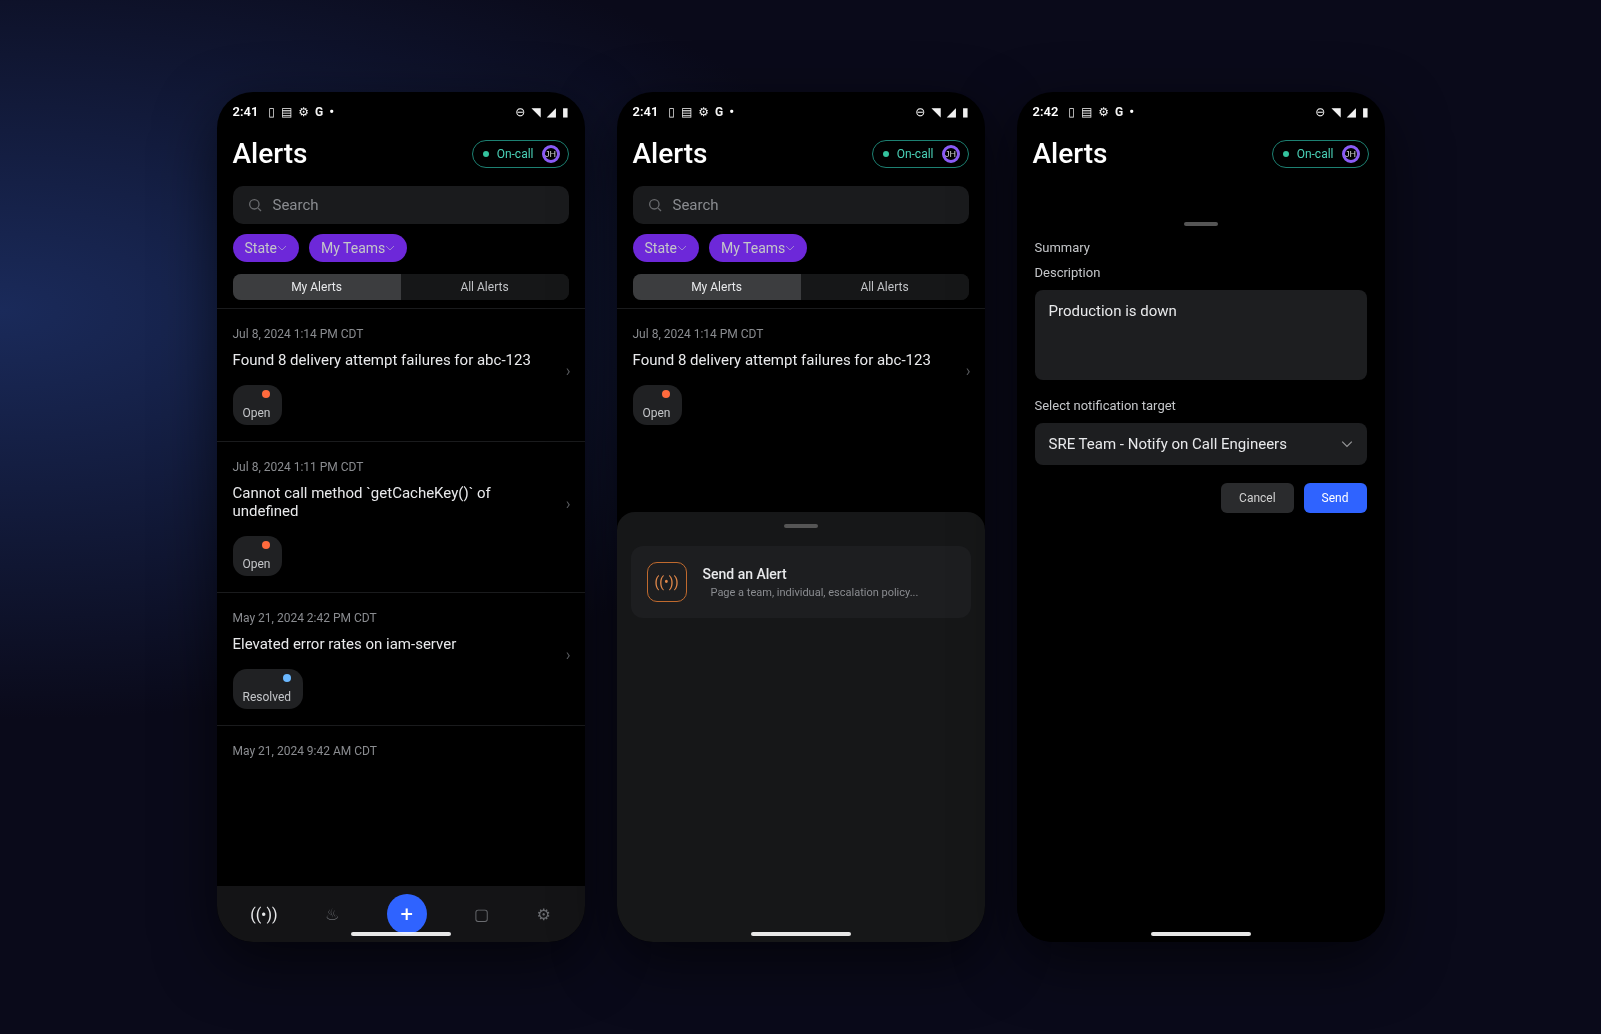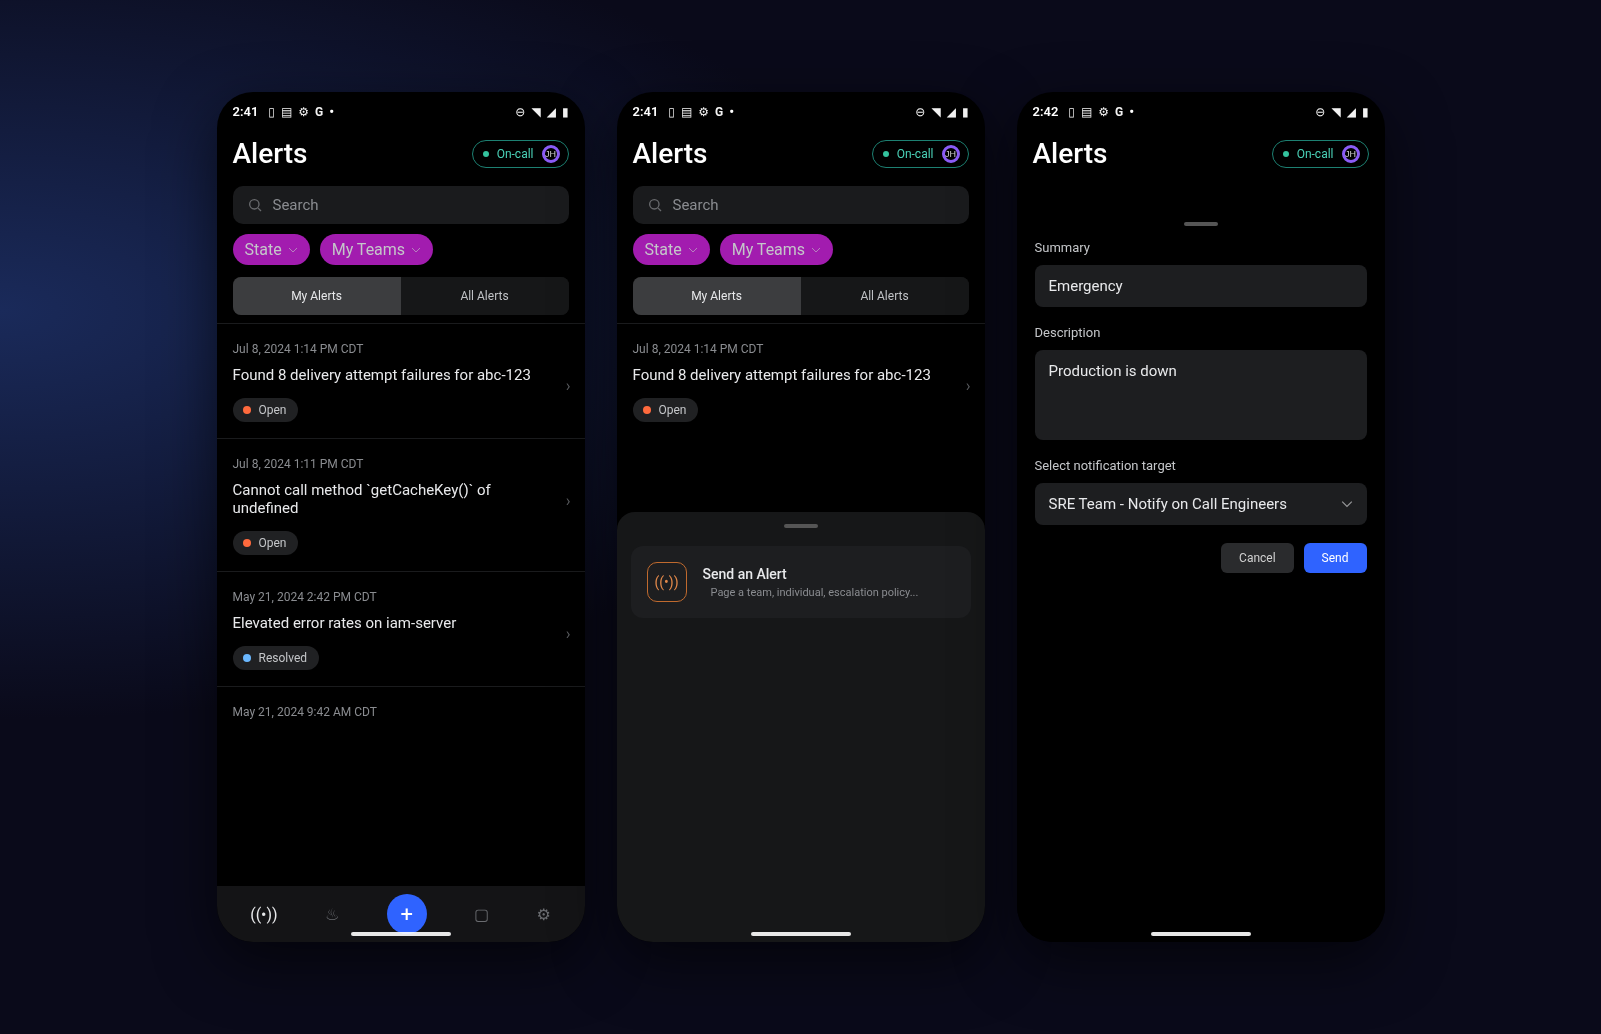--- a/index.html
+++ b/index.html
@@ -83,63 +83,63 @@
   }
   .searchbar svg { width: 16px; height: 16px; opacity: 0.7; }
   .searchbar input {
     background: transparent; border: none; outline: none;
     color: #d0d0d0; font-size: 15px; flex: 1;
   }
   .searchbar input::placeholder { color: #8a8c90; }
 
   .chips { display: flex; gap: 10px; padding: 0 16px 12px 16px; }
   .chip {
-    background: #a21caf;
+    background: #6d28d9;
     border-radius: 16px;
     padding: 6px 12px;
     color: #c4c6c9;
-    font-size: 16px;
-    display: flex; align-items: center; gap: 6px;
+    font-size: 14px;
+    display: flex; align-items: center; 
   }
   .chip svg { width: 10px; height: 10px; opacity: 0.6; }
 
   .seg {
     display: flex;
     margin: 0 16px 8px 16px;
     background: #161718;
     border-radius: 8px;
     overflow: hidden;
   }
   .seg-btn {
     flex: 1;
     text-align: center;
-    padding: 12px 0;
+    padding: 6px 0;
     font-size: 12px;
     color: #c0c2c5;
     background: #161718;
     cursor: pointer;
   }
   .seg-btn.active { background: #3c3d3f; color: #e8e9eb; }
 
   .list { flex: 1; overflow: hidden; }
   .item {
     padding: 18px 16px 16px 16px;
     border-top: 1px solid #1a1b1d;
     position: relative;
   }
   .item-time { color: #8a8c90; font-size: 12px; margin-bottom: 10px; }
   .item-title { color: #e8e9eb; font-size: 15px; margin-bottom: 14px; padding-right: 20px; }
   .chevron-r {
     position: absolute; right: 14px; top: 52px; color: #5a5c60;
   }
   .status-pill {
-    display: inline-flex; align-items: center; gap: 8px;
+    display: inline-flex; align-items: flex-end; gap: 8px;
     background: #202123; border-radius: 14px;
     padding: 5px 12px 5px 10px;
-    color: #c4c6c9; font-size: 12px;
+    color: #c4c6c9; font-size: 12px; flex-direction: column;
   }
   .status-dot { width: 8px; height: 8px; border-radius: 50%; }
   .status-dot.open { background: #ff6a3d; }
   .status-dot.resolved { background: #6bb8ff; }
 
   .bottombar {
     height: 56px;
     background: #141416;
     display: flex;
     align-items: center;
@@ -411,21 +411,20 @@
       <span class="oncall-dot"></span>
       <span>On-call</span>
       <span class="avatar">JH</span>
     </div>
   </div>
 
   <div class="form-sheet">
     <div class="form-handle"></div>
 
     <div class="form-label">Summary</div>
-    <div class="form-input">Emergency</div>
 
     <div class="form-label">Description</div>
     <div class="form-textarea">Production is down</div>
 
     <div class="form-label">Select notification target</div>
     <div class="form-select">
       <span>SRE Team - Notify on Call Engineers</span>
       <svg viewBox="0 0 10 10">
           <path d="M1 3l4 4 4-4" stroke="currentColor" fill="none"></path>
         </svg>

